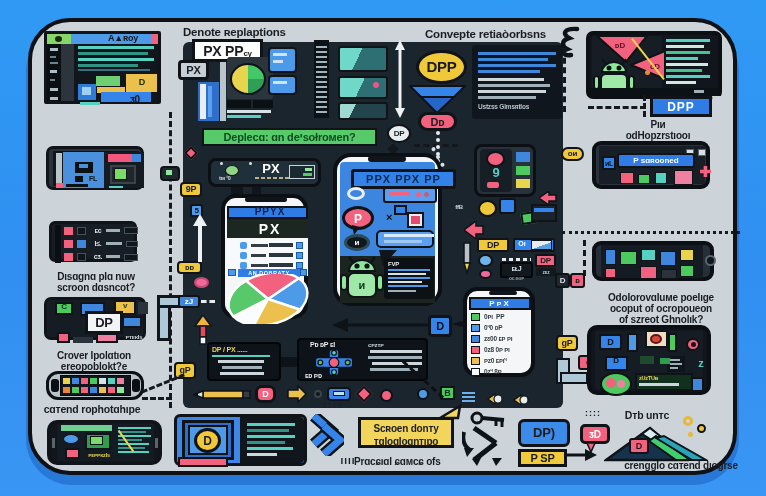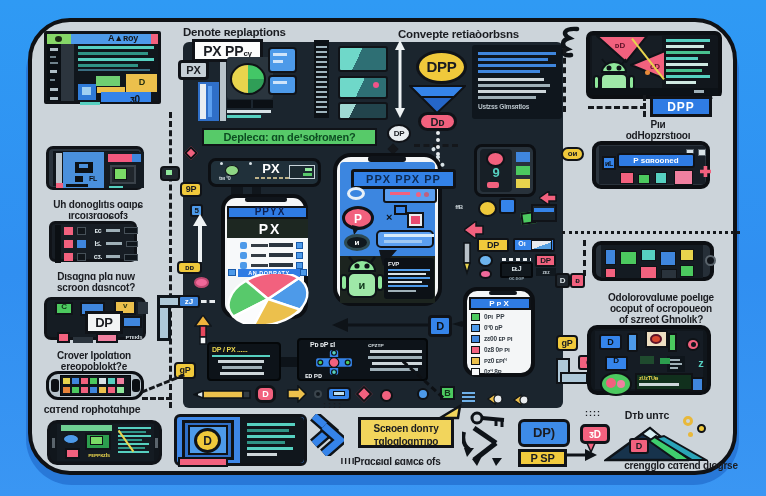--- a/index.html
+++ b/index.html
@@ -21,21 +21,21 @@
 <div class="a" style="left:183px;top:42px;width:380px;height:366px;background:#1b252e;border-radius:6px"></div>
 
 <div class="a" style="left:198px;top:82px;width:21px;height:39px;background:#2f6fc8"></div>
 <div class="a" style="left:200px;top:84px;width:6px;height:35px;background:#e8eef2"></div>
 <div class="a" style="left:208px;top:86px;width:4px;height:31px;background:#5b9ff0"></div>
 
 <div class="a" style="left:220px;top:61px;width:6px;height:60px;background:#b9c4cb"></div>
 
 <div class="a cap" style="left:183px;top:26px;width:140px;font-size:11.5px;text-align:left">Denote ʀeplaptions</div>
 
-<div class="a cap" style="left:398px;top:28px;width:175px;font-size:11.5px;text-align:left">Convepte retiaòorbsns</div>
+<div class="a cap" style="left:398px;top:28px;width:175px;font-size:11.5px;text-align:center">Convepte retiaòorbsns</div>
 
 <div class="a bd cap" style="left:192px;top:39px;width:71px;height:23px;background:#fdfdfc;font-size:14px;line-height:18px">PX PP<span style="font-size:8px">cy</span></div>
 
 <div class="a bd cap" style="left:178px;top:60px;width:31px;height:20px;background:#c6cfd6;border-radius:4px;font-size:11px;line-height:15px">PX</div>
 
 <div class="a" style="left:227px;top:57px;width:46px;height:42px;background:#2a353e;border-radius:3px"></div>
 
 <svg class="a" style="left:229px;top:62px" width="38" height="34" viewBox="0 0 38 34">
 <ellipse cx="19" cy="17" rx="17" ry="15" fill="#e8d44d"></ellipse>
 <path d="M19 17 L19 2 A17 15 0 0 1 36 17 Z" fill="#43c767"></path>
@@ -148,21 +148,20 @@
 <div class="a cap" style="left:86px;top:175px;width:14px;font-size:7px;color:#0c1116">FL</div>
 <div class="a" style="left:66px;top:184px;width:22px;height:3px;background:#0c1116"></div>
 
 <div class="a" style="left:104px;top:152px;width:40px;height:36px;background:#141b22"></div>
 <div class="a" style="left:108px;top:154px;width:24px;height:8px;background:#f2587e"></div>
 <div class="a" style="left:132px;top:154px;width:9px;height:8px;background:#3f86dd"></div>
 <div class="a" style="left:110px;top:165px;width:26px;height:19px;background:#20262c;border:2px solid #3a424a"></div>
 <div class="a" style="left:114px;top:168px;width:13px;height:12px;background:#7adb66;border:1px solid #0f1216"></div>
 <div class="a" style="left:109px;top:186px;width:14px;height:2px;background:#56d0c0"></div>
 
-<div class="a cap" style="left:30px;top:199px;width:136px;font-size:10px">Uh dоnоglıtıs оɑιpɕ<br>ιrcоıзrɑоɕоfз</div>
 
 <div class="a bd" style="left:49px;top:221px;width:88px;height:41px;background:#171d24;border-radius:6px"></div>
 <div class="a" style="left:55px;top:225px;width:6px;height:38px;background:#0b0f13"></div>
 
 <div class="a" style="left:64px;top:227px;width:9px;height:8px;background:#f2617e"></div>
 <div class="a" style="left:77px;top:227px;width:9px;height:8px;background:#11161b;border:1px solid #465058"></div>
 <div class="a cap" style="left:88px;top:227px;width:20px;font-size:7px;color:#d8e2e6">ᴇᴄ</div>
 <div class="a" style="left:106px;top:229px;width:14px;height:3px;background:#9fb0b8"></div>
 <div class="a" style="left:124px;top:227px;width:14px;height:7px;background:#10161c;border:1px solid #465058"></div>
 <div class="a" style="left:64px;top:240px;width:9px;height:8px;background:#f2617e"></div>

